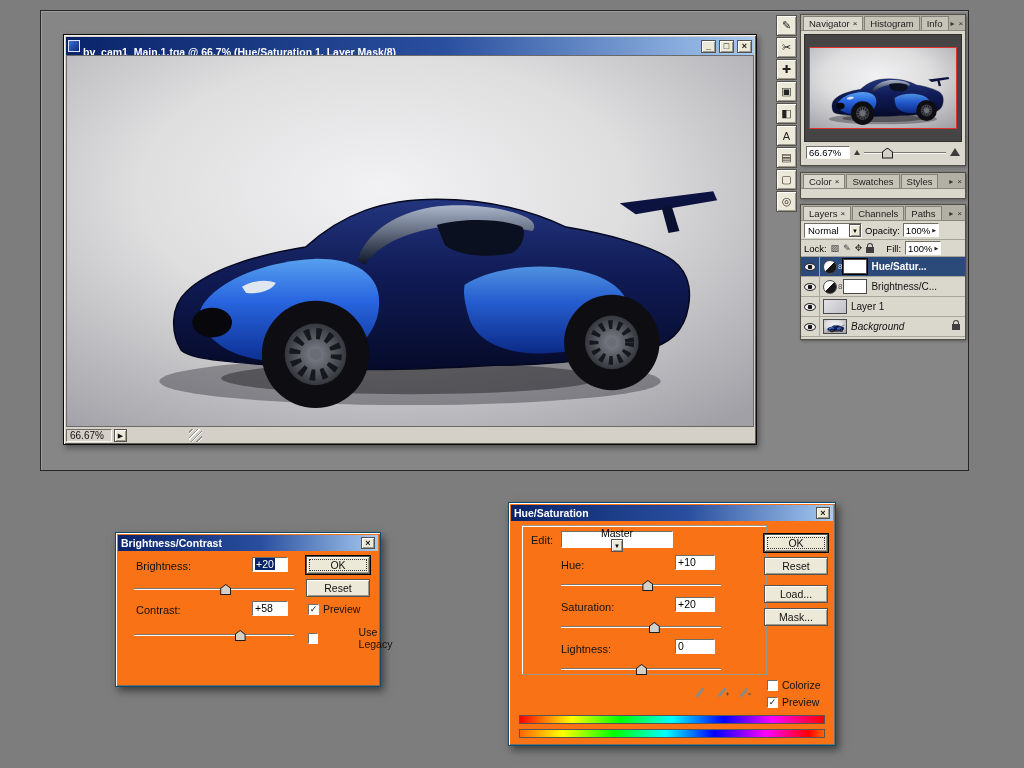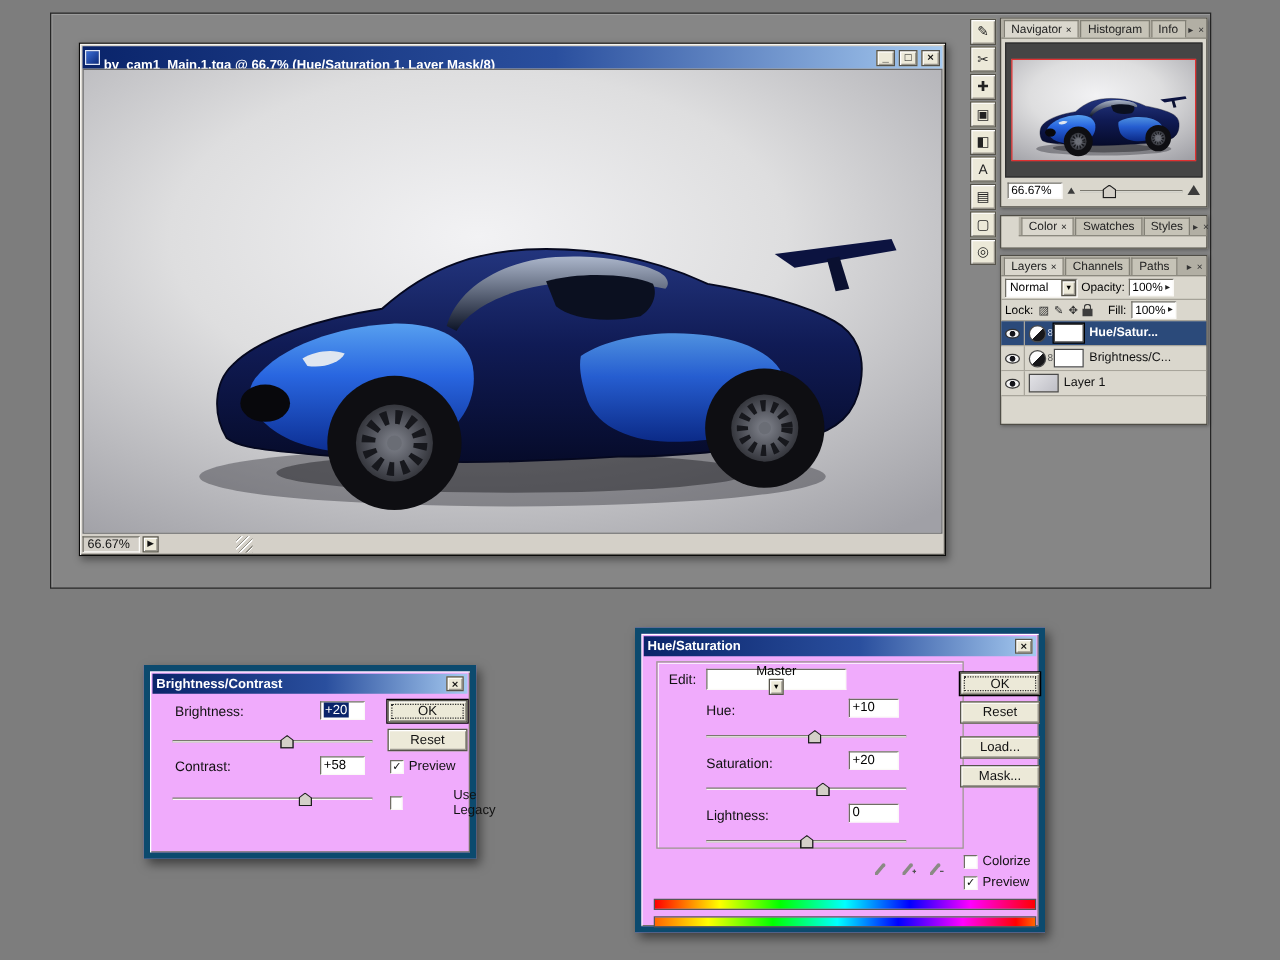--- a/index.html
+++ b/index.html
@@ -84,21 +84,21 @@
   .maskthumb.sel { outline:1px solid #000; }
   .imgthumb { width:24px; height:15px; border:1px solid #4a4a4a; overflow:hidden; margin-left:3px; background:#c9c9cd; }
   .imgthumb svg { display:block; width:100%; height:100%; }
   .lname { margin-left:4px; white-space:nowrap; }
   .lname.italic { font-style:italic; }
   .lock-wrap { margin-left:auto; margin-right:5px; }
   .lockicon { position:relative; display:inline-block; width:8px; height:6px; background:#3e3e3e; margin-top:3px; }
   .lockicon::before { content:""; position:absolute; top:-4px; left:1px; width:4px; height:4px; border:1.5px solid #3e3e3e; border-bottom:none; border-radius:3px 3px 0 0; }
 
   
-  .dialog { position:absolute; background:#f0abfc; border:5px solid #0c4a6e; box-shadow:inset 1px 1px 0 #fff, inset -1px -1px 0 #716f66, 3px 4px 8px rgba(0,0,0,.5); }
+  .dialog { position:absolute; background:#f97316; border:1px solid #0c4a6e; box-shadow:inset 1px 1px 0 #fff, inset -1px -1px 0 #716f66, 3px 4px 8px rgba(0,0,0,.5); }
   .dlg-title { height:16px; margin:2px; display:flex; align-items:center; padding:0 3px; font-size:10.5px; }
   .dlg-title-text { flex:1; white-space:nowrap; overflow:hidden; }
   .dlg-close { width:14px; height:12px; font-size:9px; line-height:10px; text-align:center; color:#111; font-weight:bold; }
   .lbl { position:absolute; font-size:11px; color:#111;text-align:center; }
   .field { position:absolute; height:15px; font-size:10.5px; line-height:13px; padding:0 2px; }
   .seltext { background:#0a246a; color:#fff; padding:0 1px; }
   .pbtn { position:absolute; width:64px; height:18px; font-size:10.5px; text-align:center; line-height:16px; color:#111; }
   .pbtn.default { box-shadow:0 0 0 1px #000, inset 1px 1px 0 #fff, inset -1px -1px 0 #9b988e; outline:1px dotted #333; outline-offset:-4px; }
   .checkbox { position:absolute; display:flex; align-items:center; gap:4px; font-size:10.5px; color:#111; }
   .cb-box { width:11px; height:11px; display:flex; align-items:center; justify-content:center; font-size:9px; line-height:9px; color:#111; }
@@ -250,21 +250,21 @@
             <span class="tri small"></span>
             <span class="nav-slider">
                 <span class="track"></span>
                 <span class="thumb" style="left:28%"></span>
               </span>
             <span class="tri large"></span>
           </div>
         </div>
       </div>
 
-      <div class="pgroup" style="top:158px; height:27px;padding-left:14px;">
+      <div class="pgroup" style="top:158px; height:27px;">
         <div class="tabrow">
           <span class="tab active">
               <span>Color</span>
               <span class="tab-x">×</span>
             </span>
           <span class="tab">
               <span>Swatches</span>
             </span>
           <span class="tab">
               <span>Styles</span>
@@ -334,20 +334,32 @@
           <span class="link8">8</span>
           <span class="maskthumb"></span>
           <span class="lname">Brightness/C...</span>
         </div>
         <div class="layer-row">
           <span class="eye-cell">
               <span class="eye"></span>
             </span>
           <span class="imgthumb" style="background:linear-gradient(135deg,#e2e2e6,#bfbfc6)"></span>
           <span class="lname">Layer 1</span>
+        </div>
+        <div class="layer-row">
+          <span class="eye-cell">
+              <span class="eye"></span>
+            </span>
+          <span class="imgthumb">
+              <svg viewBox="0 0 690 372" preserveAspectRatio="none">
+                <use href="#carScene"></use>
+              </svg>
+            </span>
+          <span class="lname italic">Background</span>
+          <span class="lock-wrap"><span class="lockicon"></span></span>
         </div>
       </div>
 
     </div>
   </div>
 
   <div class="dialog" style="left:115px; top:532px; width:266px; height:155px;">
     <div class="dlg-title grad-title">
       <span class="dlg-title-text">Brightness/Contrast</span>
       <span class="dlg-close t3d">×</span>

